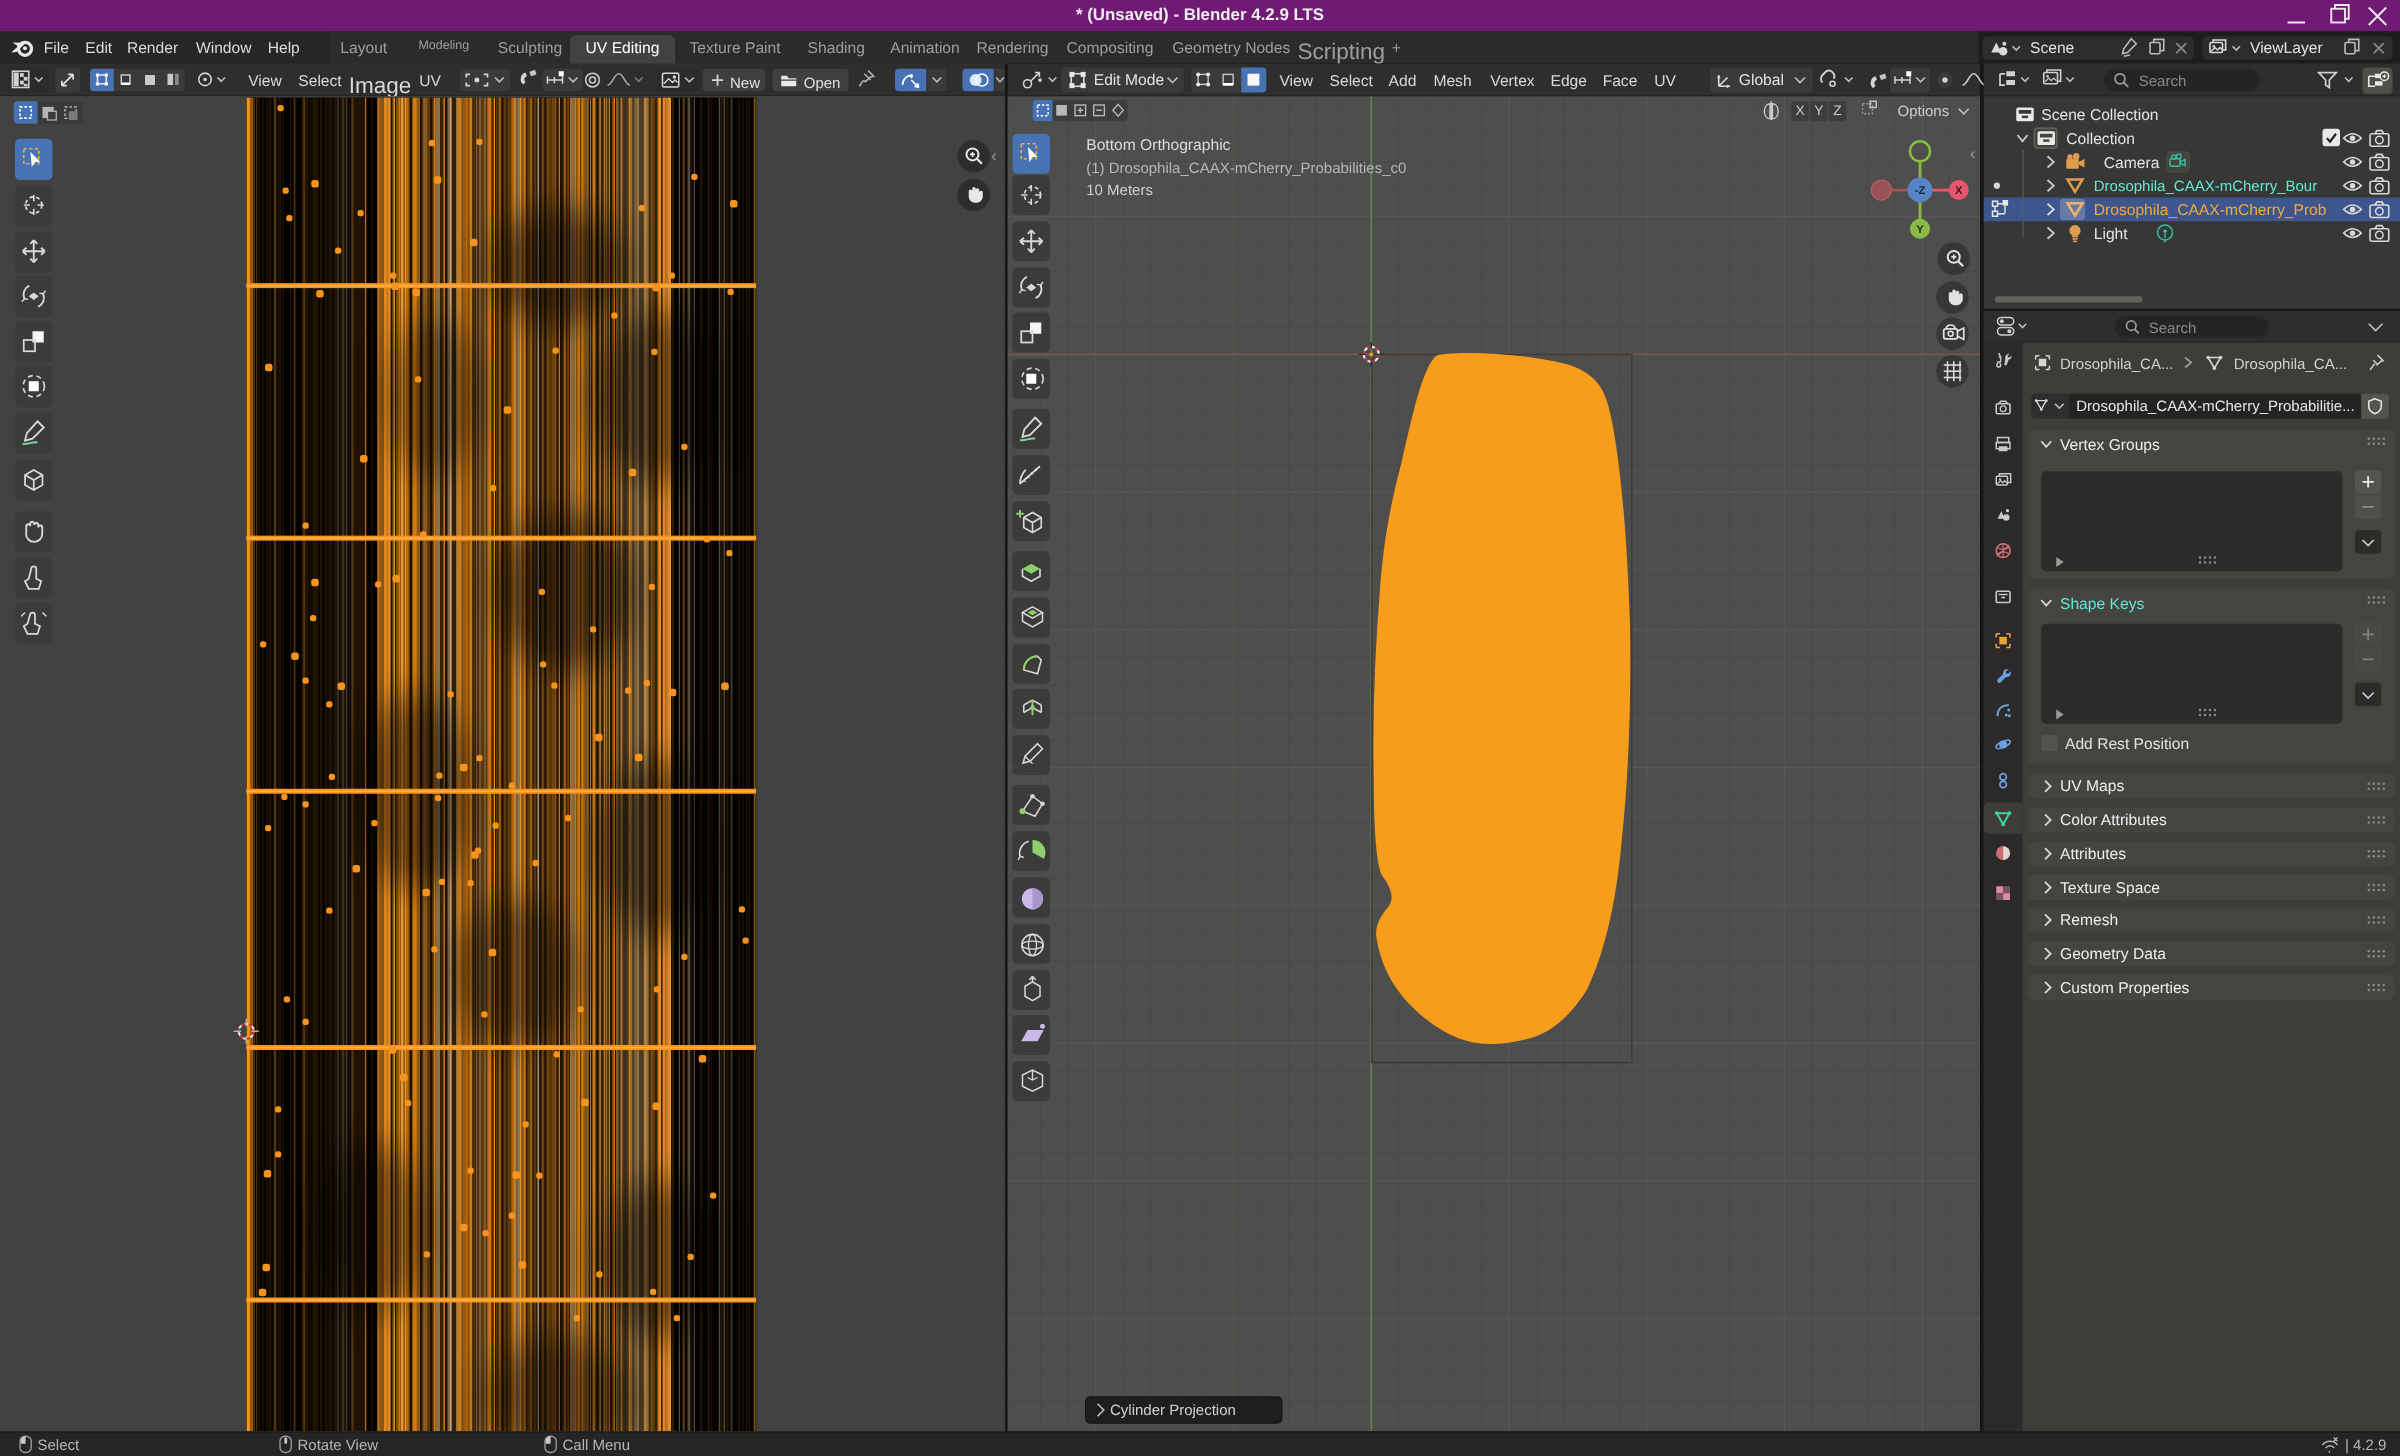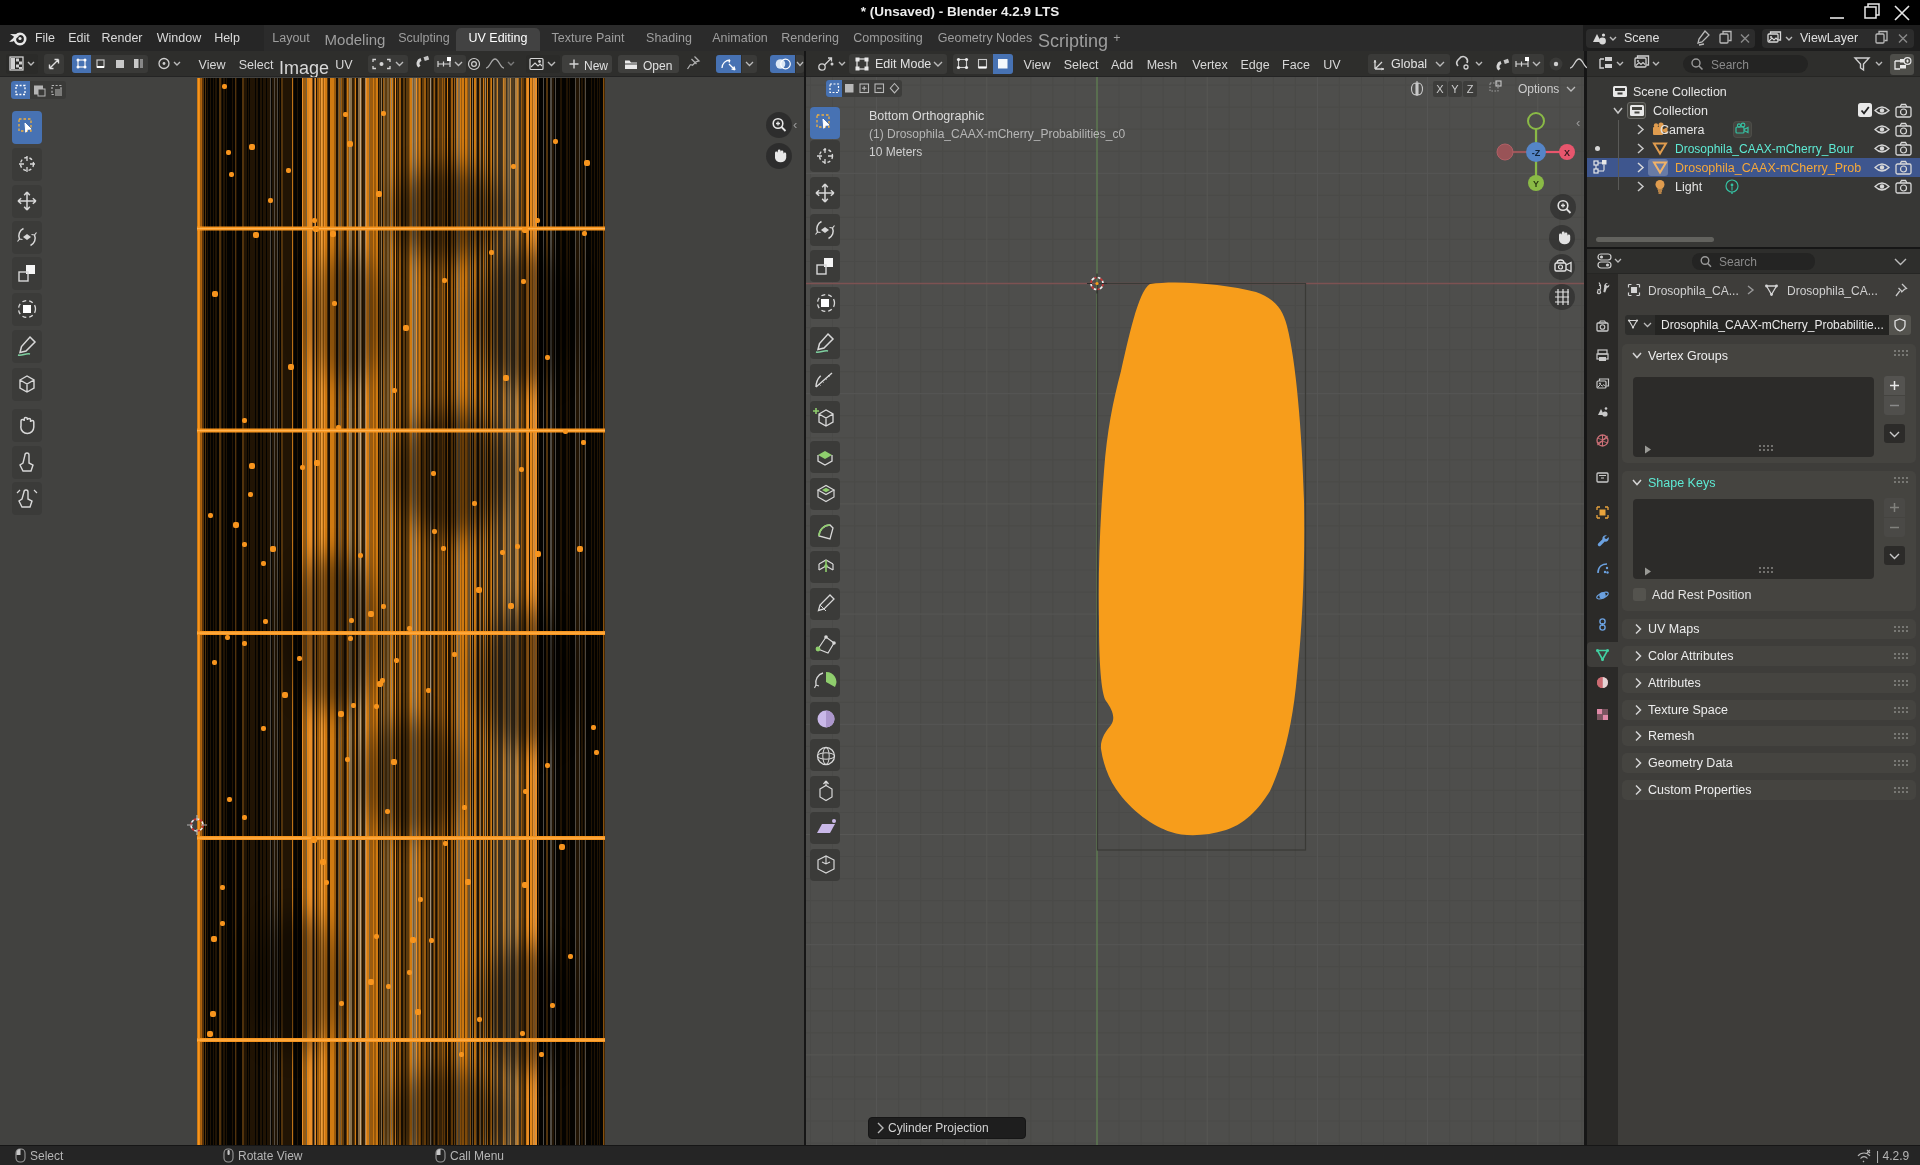--- a/index.html
+++ b/index.html
@@ -1,18 +1,18 @@
 <!DOCTYPE html>
 <html><head><meta charset="utf-8"><style>
 *{margin:0;padding:0;box-sizing:border-box}
 html,body{width:1920px;height:1165px;overflow:hidden;background:#161616;font-family:"Liberation Sans",sans-serif;-webkit-font-smoothing:antialiased}
 .abs{position:absolute}
 .txt{position:absolute;white-space:nowrap}
 </style></head><body>
-<div class="abs" style="left:0;top:0;width:1920px;height:35px;background:#000000">
+<div class="abs" style="left:0;top:0;width:1920px;height:35px;background:#701a75">
     <div class="txt" style="left:0;right:0;text-align:center;top:4px;font-size:13.5px;font-weight:bold;color:#ececec">* (Unsaved) - Blender 4.2.9 LTS</div>
     <svg width="100" height="25" viewBox="0 0 100 25" style="position:absolute;right:3px;top:0" xmlns="http://www.w3.org/2000/svg">
       <line x1="13" y1="18" x2="27" y2="18" stroke="#e8e8e8" stroke-width="1.6"></line>
       <rect x="48" y="7" width="11" height="11" fill="none" stroke="#e8e8e8" stroke-width="1.5"></rect>
       <path d="M51 7 v-3 h11 v11 h-3" fill="none" stroke="#e8e8e8" stroke-width="1.5"></path>
       <path d="M78 6 L92 20 M92 6 L78 20" stroke="#e8e8e8" stroke-width="1.6"></path>
     </svg>
   </div>
 <div class="abs" style="left:0;top:25px;width:1920px;height:26px;background:#262626">
     <div class="abs" style="left:264px;top:0;width:1319px;height:26px;background:#2b2b2b"></div>
@@ -22,21 +22,21 @@
       <circle cx="12" cy="10.5" r="1.6" fill="#e8e8e8"></circle>
       <path d="M1 14 L8 7.5 L12 7 L5 13.5 Z" fill="#e8e8e8"></path>
       <path d="M2 6 L10 6.2 L6.5 9 Z" fill="#e8e8e8"></path>
     </svg>
     <div class="txt" style="left:45px;top:6px;transform:translateX(-50%);font-size:12.5px;color:#dadada">File</div>
     <div class="txt" style="left:79px;top:6px;transform:translateX(-50%);font-size:12.5px;color:#dadada">Edit</div>
     <div class="txt" style="left:122px;top:6px;transform:translateX(-50%);font-size:12.5px;color:#dadada">Render</div>
     <div class="txt" style="left:179px;top:6px;transform:translateX(-50%);font-size:12.5px;color:#dadada">Window</div>
     <div class="txt" style="left:227px;top:6px;transform:translateX(-50%);font-size:12.5px;color:#dadada">Help</div>
     <div class="txt" style="left:291px;top:6px;transform:translateX(-50%);font-size:12.5px;color:#9e9e9e">Layout</div>
-    <div class="txt" style="left:355px;top:6px;transform:translateX(-50%);font-size:15px;color:#9e9e9e">Modeling</div>
+    <div class="txt" style="left:355px;top:6px;transform:translateX(-50%);font-size:10px;color:#9e9e9e">Modeling</div>
     <div class="txt" style="left:424px;top:6px;transform:translateX(-50%);font-size:12.5px;color:#9e9e9e">Sculpting</div>
     <div class="abs" style="left:456px;top:3px;width:84px;height:23px;background:#424242;border-radius:5px 5px 0 0"></div>
     <div class="txt" style="left:498px;top:6px;transform:translateX(-50%);font-size:12.5px;color:#ffffff">UV Editing</div>
     <div class="txt" style="left:588px;top:6px;transform:translateX(-50%);font-size:12.5px;color:#9e9e9e">Texture Paint</div>
     <div class="txt" style="left:669px;top:6px;transform:translateX(-50%);font-size:12.5px;color:#9e9e9e">Shading</div>
     <div class="txt" style="left:740px;top:6px;transform:translateX(-50%);font-size:12.5px;color:#9e9e9e">Animation</div>
     <div class="txt" style="left:810px;top:6px;transform:translateX(-50%);font-size:12.5px;color:#9e9e9e">Rendering</div>
     <div class="txt" style="left:888px;top:6px;transform:translateX(-50%);font-size:12.5px;color:#9e9e9e">Compositing</div>
     <div class="txt" style="left:985px;top:6px;transform:translateX(-50%);font-size:12.5px;color:#9e9e9e">Geometry Nodes</div>
     <div class="txt" style="left:1073px;top:6px;transform:translateX(-50%);font-size:18px;color:#9e9e9e">Scripting</div>
@@ -1174,21 +1174,21 @@
     </svg>
     <svg width="14" height="19" viewBox="0 0 14 19" style="position:absolute;left:47px;top:69px" xmlns="http://www.w3.org/2000/svg">
       <path d="M4 5 l5 4.5 -5 4.5" stroke="#c9c9c9" stroke-width="1.5" fill="none"></path>
     </svg>
     <svg width="18" height="19" viewBox="0 0 18 19" style="position:absolute;left:64px;top:69px" xmlns="http://www.w3.org/2000/svg">
       <rect x="2" y="7" width="10" height="8" rx="1" fill="#e09c4e"></rect>
       <circle cx="5" cy="5.5" r="2.2" fill="#e09c4e"></circle>
       <circle cx="10" cy="5" r="2.6" fill="#e09c4e"></circle>
       <path d="M12 9.5 l4.5-2.5 v7 l-4.5-2.5" fill="#e09c4e"></path>
     </svg>
-    <div class="txt" style="left:73px;top:72px;font-size:12.5px;color:#e4e4e4">Camera</div>
+    <div class="txt" style="left:96px;top:72px;font-size:12.5px;color:#e4e4e4">Camera</div>
     <div class="abs" style="left:146px;top:70px;width:19px;height:17px;background:#44443f;border:1px solid #55555183;border-radius:4px"></div>
     <svg width="19" height="17" viewBox="0 0 19 17" style="position:absolute;left:146px;top:70px" xmlns="http://www.w3.org/2000/svg">
       <rect x="3" y="6" width="8" height="6" rx="1" fill="none" stroke="#35c0a2" stroke-width="1.2"></rect>
       <circle cx="6" cy="4.5" r="1.6" fill="none" stroke="#35c0a2" stroke-width="1.1"></circle>
       <circle cx="10" cy="4" r="1.9" fill="none" stroke="#35c0a2" stroke-width="1.1"></circle>
       <path d="M11 8.5 l4-2 v5 l-4-2" fill="none" stroke="#35c0a2" stroke-width="1.2"></path>
     </svg>
     <svg width="40" height="19" viewBox="0 0 40 19" style="position:absolute;left:284px;top:69px" xmlns="http://www.w3.org/2000/svg">
       <path d="M4 9.5 q7 -7 14 0 q-7 7 -14 0 Z" fill="none" stroke="#d8d8d8" stroke-width="1.3"></path>
       <circle cx="11" cy="9.5" r="2.2" fill="#d8d8d8"></circle>

